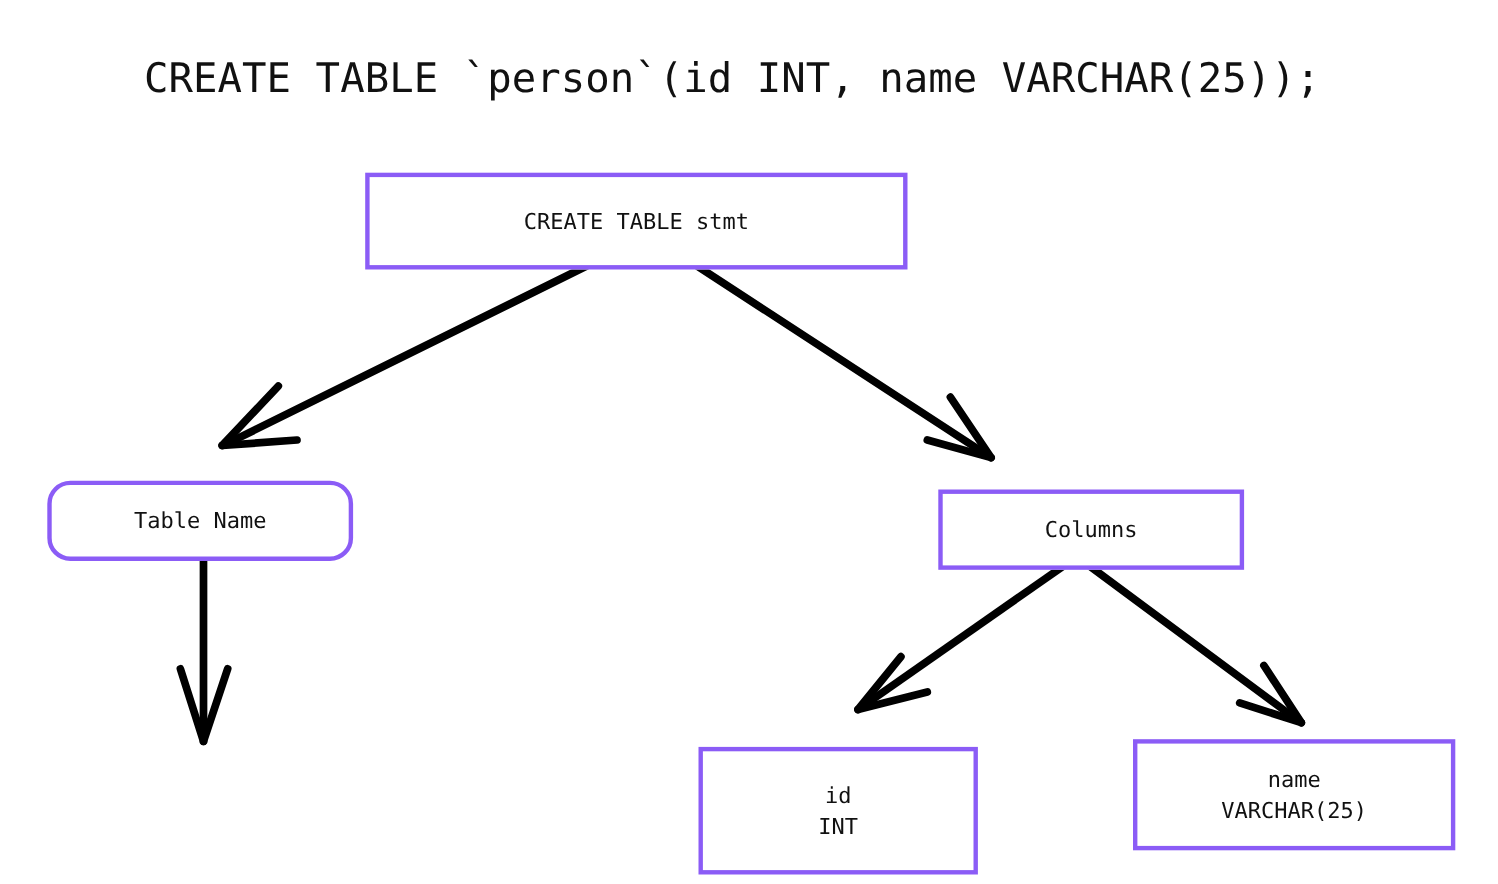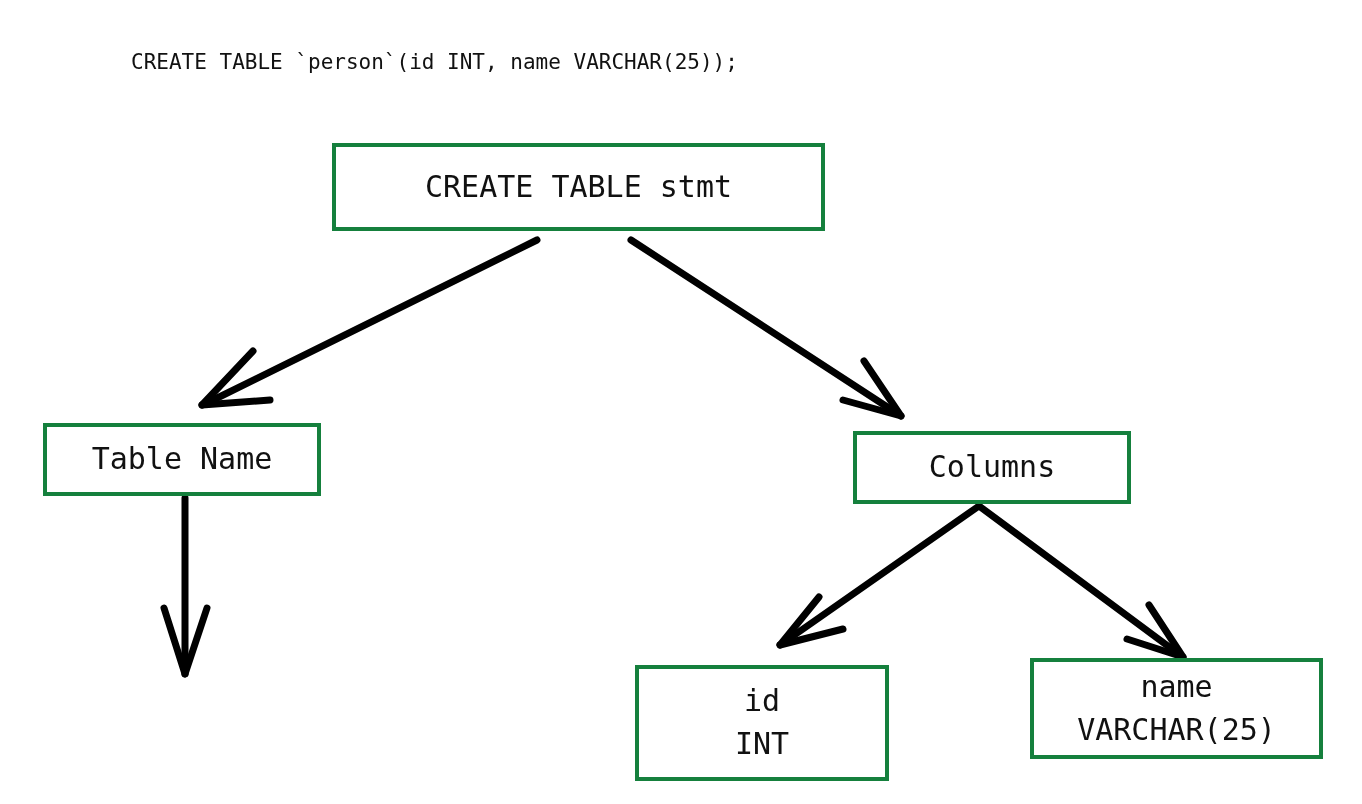--- a/index.html
+++ b/index.html
@@ -20,47 +20,48 @@
     left: 0;
     top: 0;
     width: 1362px;
     height: 804px;
     pointer-events: none;
   }
   .caption {
     position: absolute;
     left: 131px;
     top: 50px;
-    font-size: 21px;
+    font-size: 37px;
     letter-spacing: 0px;
     color: #111111;
     white-space: pre;
     font-family: "DejaVu Sans Mono", "Liberation Mono", monospace;
   }
   .node {
     position: absolute;
     box-sizing: border-box;
     background: #ffffff;
-    border: 4px solid #15803d;
+    border: 4px solid #8b5cf6;
     display: flex;
     flex-direction: column;
     align-items: center;
     justify-content: center;
     color: #111111;
     font-family: "DejaVu Sans Mono", "Liberation Mono", monospace;
-    font-size: 30px;
+    font-size: 20px;
     line-height: 1.42;
     white-space: pre;
     text-align: center;
     z-index: 2;
+    margin-top: 14px;
   }
   .node .line { display: block; }
 
   #node-root      { left: 332px; top: 143px;  width: 493px; height: 88px;  }
-  #node-tablename { left: 43px;  top: 423px;  width: 278px; height: 73px;  }
+  #node-tablename { left: 43px;  top: 423px;  width: 278px; height: 73px; border-radius: 21px;  }
   #node-columns   { left: 853px; top: 431px;  width: 278px; height: 73px;  }
   #node-person    { left: 56px;  top: 677px;  width: 253px; height: 81px;  }
   #node-id        { left: 635px; top: 665px;  width: 254px; height: 116px; }
   #node-name      { left: 1030px;top: 658px;  width: 293px; height: 101px; }
 </style>
 </head>
 <body>
 
 <div id="canvas">
 

